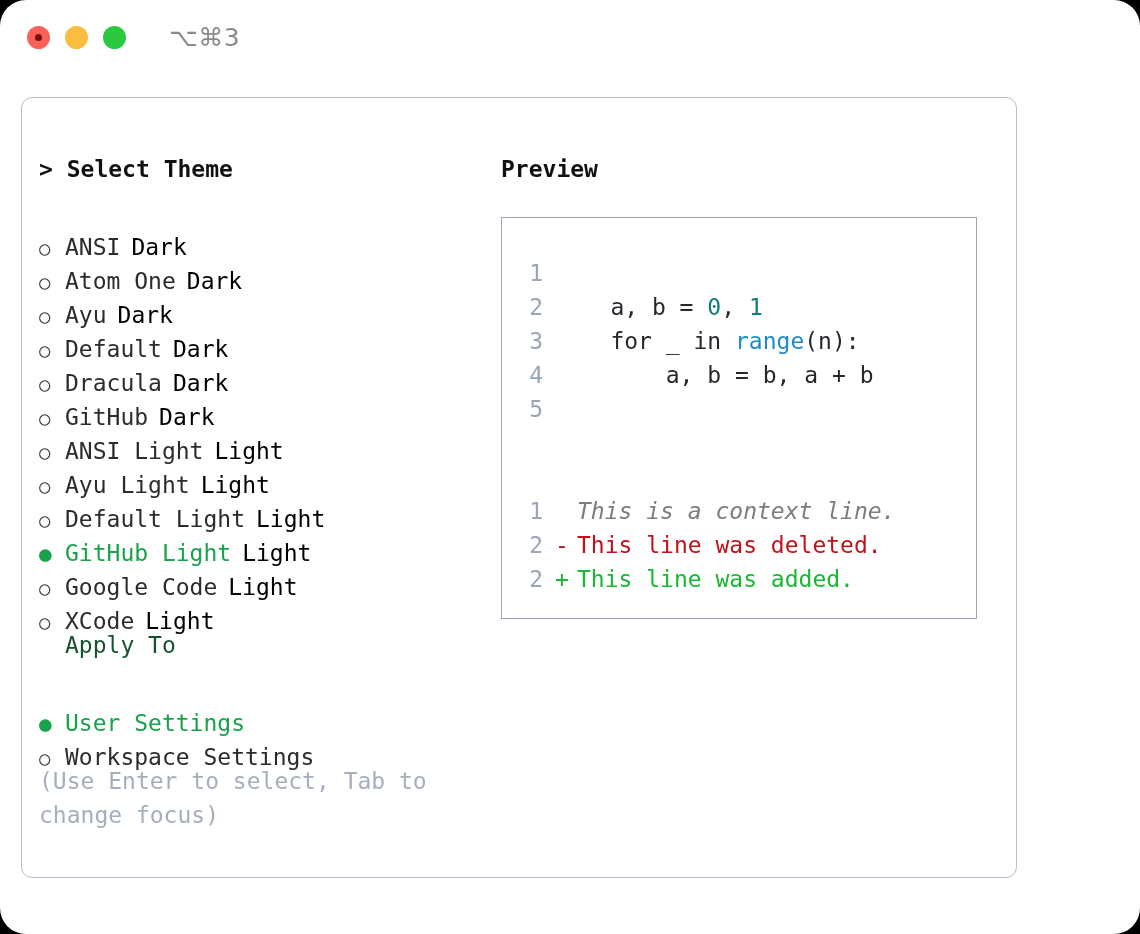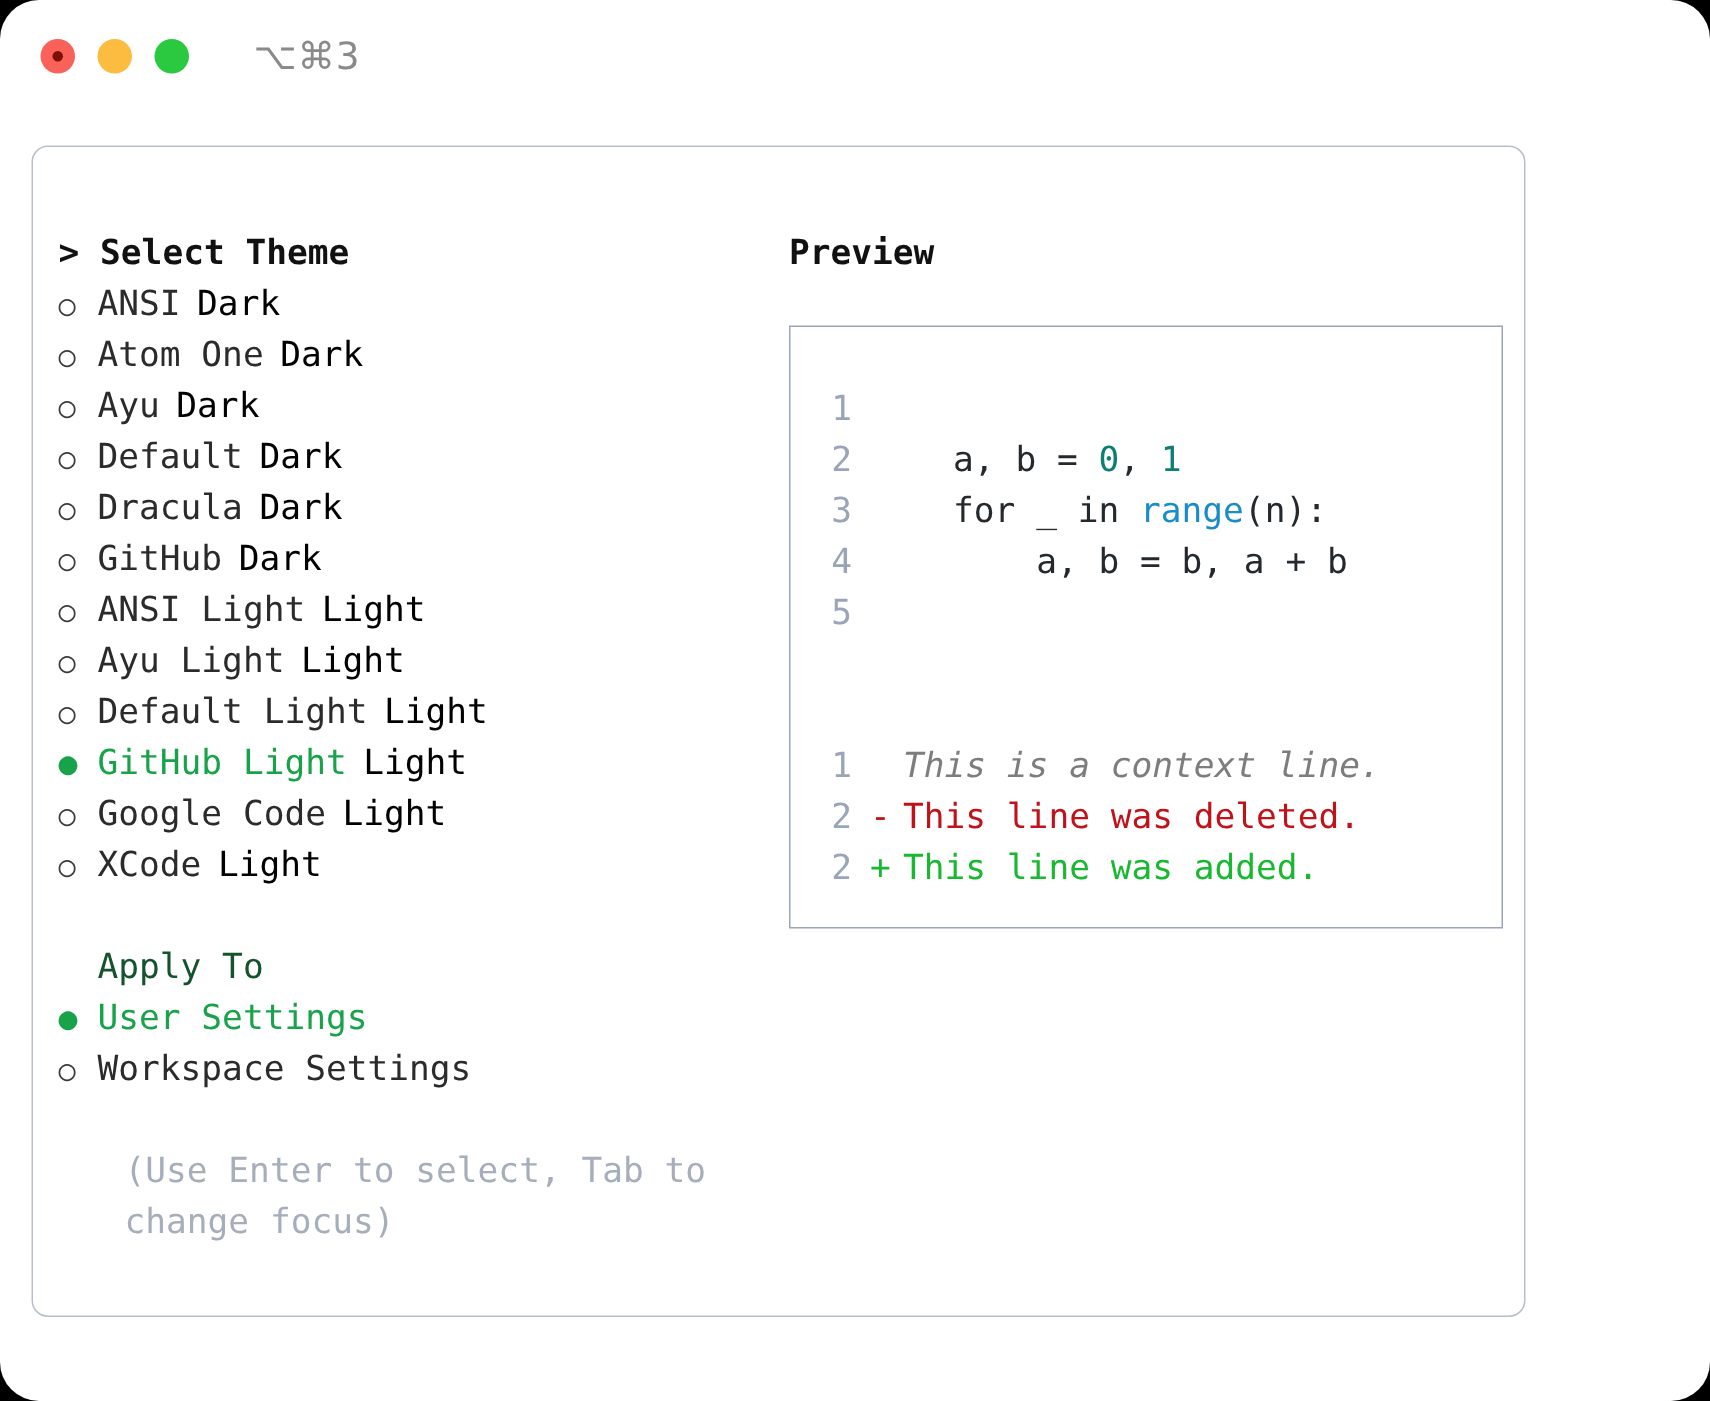--- a/index.html
+++ b/index.html
@@ -114,21 +114,21 @@
     white-space: pre;
   }
   .marker {
     display: inline-block;
     width: 26px;
     flex: 0 0 26px;
     color: #3a3a3a;
     font-size: 19px;
   }
   .marker.sel { color: #18a34a; font-size: 21px; }
-  .opt-label { color: #2b2b2b; }
+  .opt-label { color: #2b2b2b; margin-top: 44px; }
   .opt-row.selected .opt-label { color: #18a34a; }
   .opt-badge {
     color: #000000;
     margin-left: 11px;
   }
 
   .apply-block { margin-top: 34px; }
   .apply-title {
     font-size: 23px;
     line-height: 34px;
@@ -137,27 +137,26 @@
     white-space: pre;
   }
 
   .hint {
     margin-top: 34px;
     font-size: 23px;
     line-height: 34px;
     color: #a6aebc;
     width: 410px;
     white-space: pre-wrap;
-    margin-left: 44px;
   }
 
   
   .right-col {
     position: absolute;
-    left: 504px;
+    left: 479px;
     top: 54px;
     width: 490px;
   }
   .preview-title {
     font-size: 23px;
     font-weight: bold;
     color: #111111;
     line-height: 34px;
   }
 

